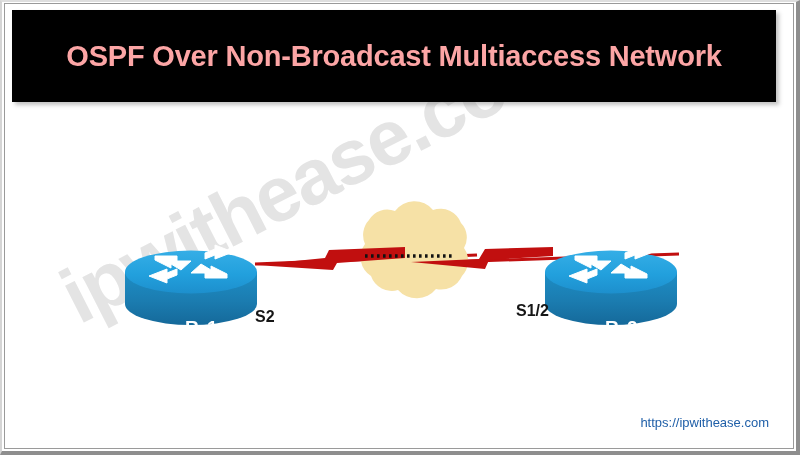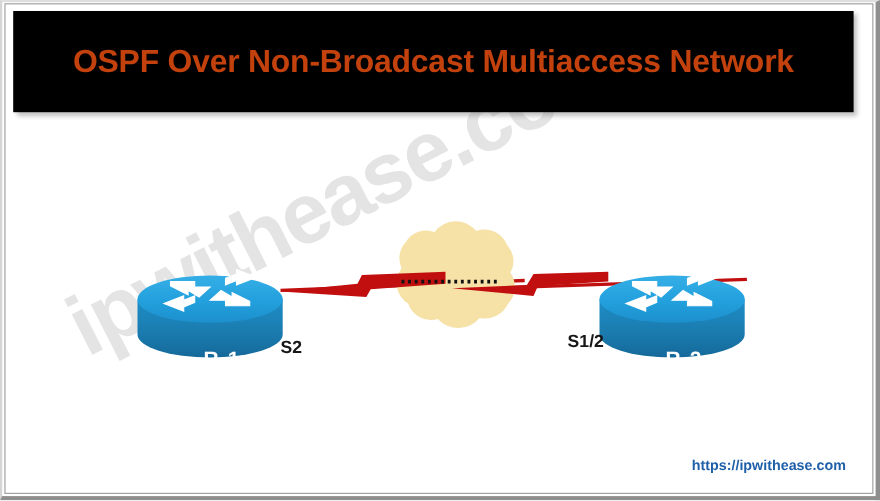--- a/index.html
+++ b/index.html
@@ -91,21 +91,21 @@
     width: 764px;
     height: 92px;
     background: #000000;
     box-shadow: 3px 3px 4px rgba(120,120,120,0.45);
     display: flex;
     align-items: center;
     justify-content: center;
     z-index: 10;
   }
   .title-text {
-    color: #c2410c;
+    color: #fca5a5;
     font-family: "Liberation Sans", sans-serif;
     font-weight: bold;
     font-size: 29px;
     line-height: 1.18;
     text-align: center;
     letter-spacing: -0.2px;
     padding: 0 18px;
   }
 
   
@@ -143,21 +143,21 @@
   }
   .rn-left  { left: 178px; top: 283px; }
   .rn-right { left: 598px; top: 283px; }
 
   
   .site-url {
     position: absolute;
     right: 22px;
     bottom: 16px;
     font-family: "Liberation Sans", sans-serif;
-    font-weight: bold;
+    font-weight: normal;
     font-size: 13px;
     color: #1f5fa8;
     z-index: 15;
     white-space: nowrap;
   }
 </style>
 </head>
 <body>
 
 <div id="page">

